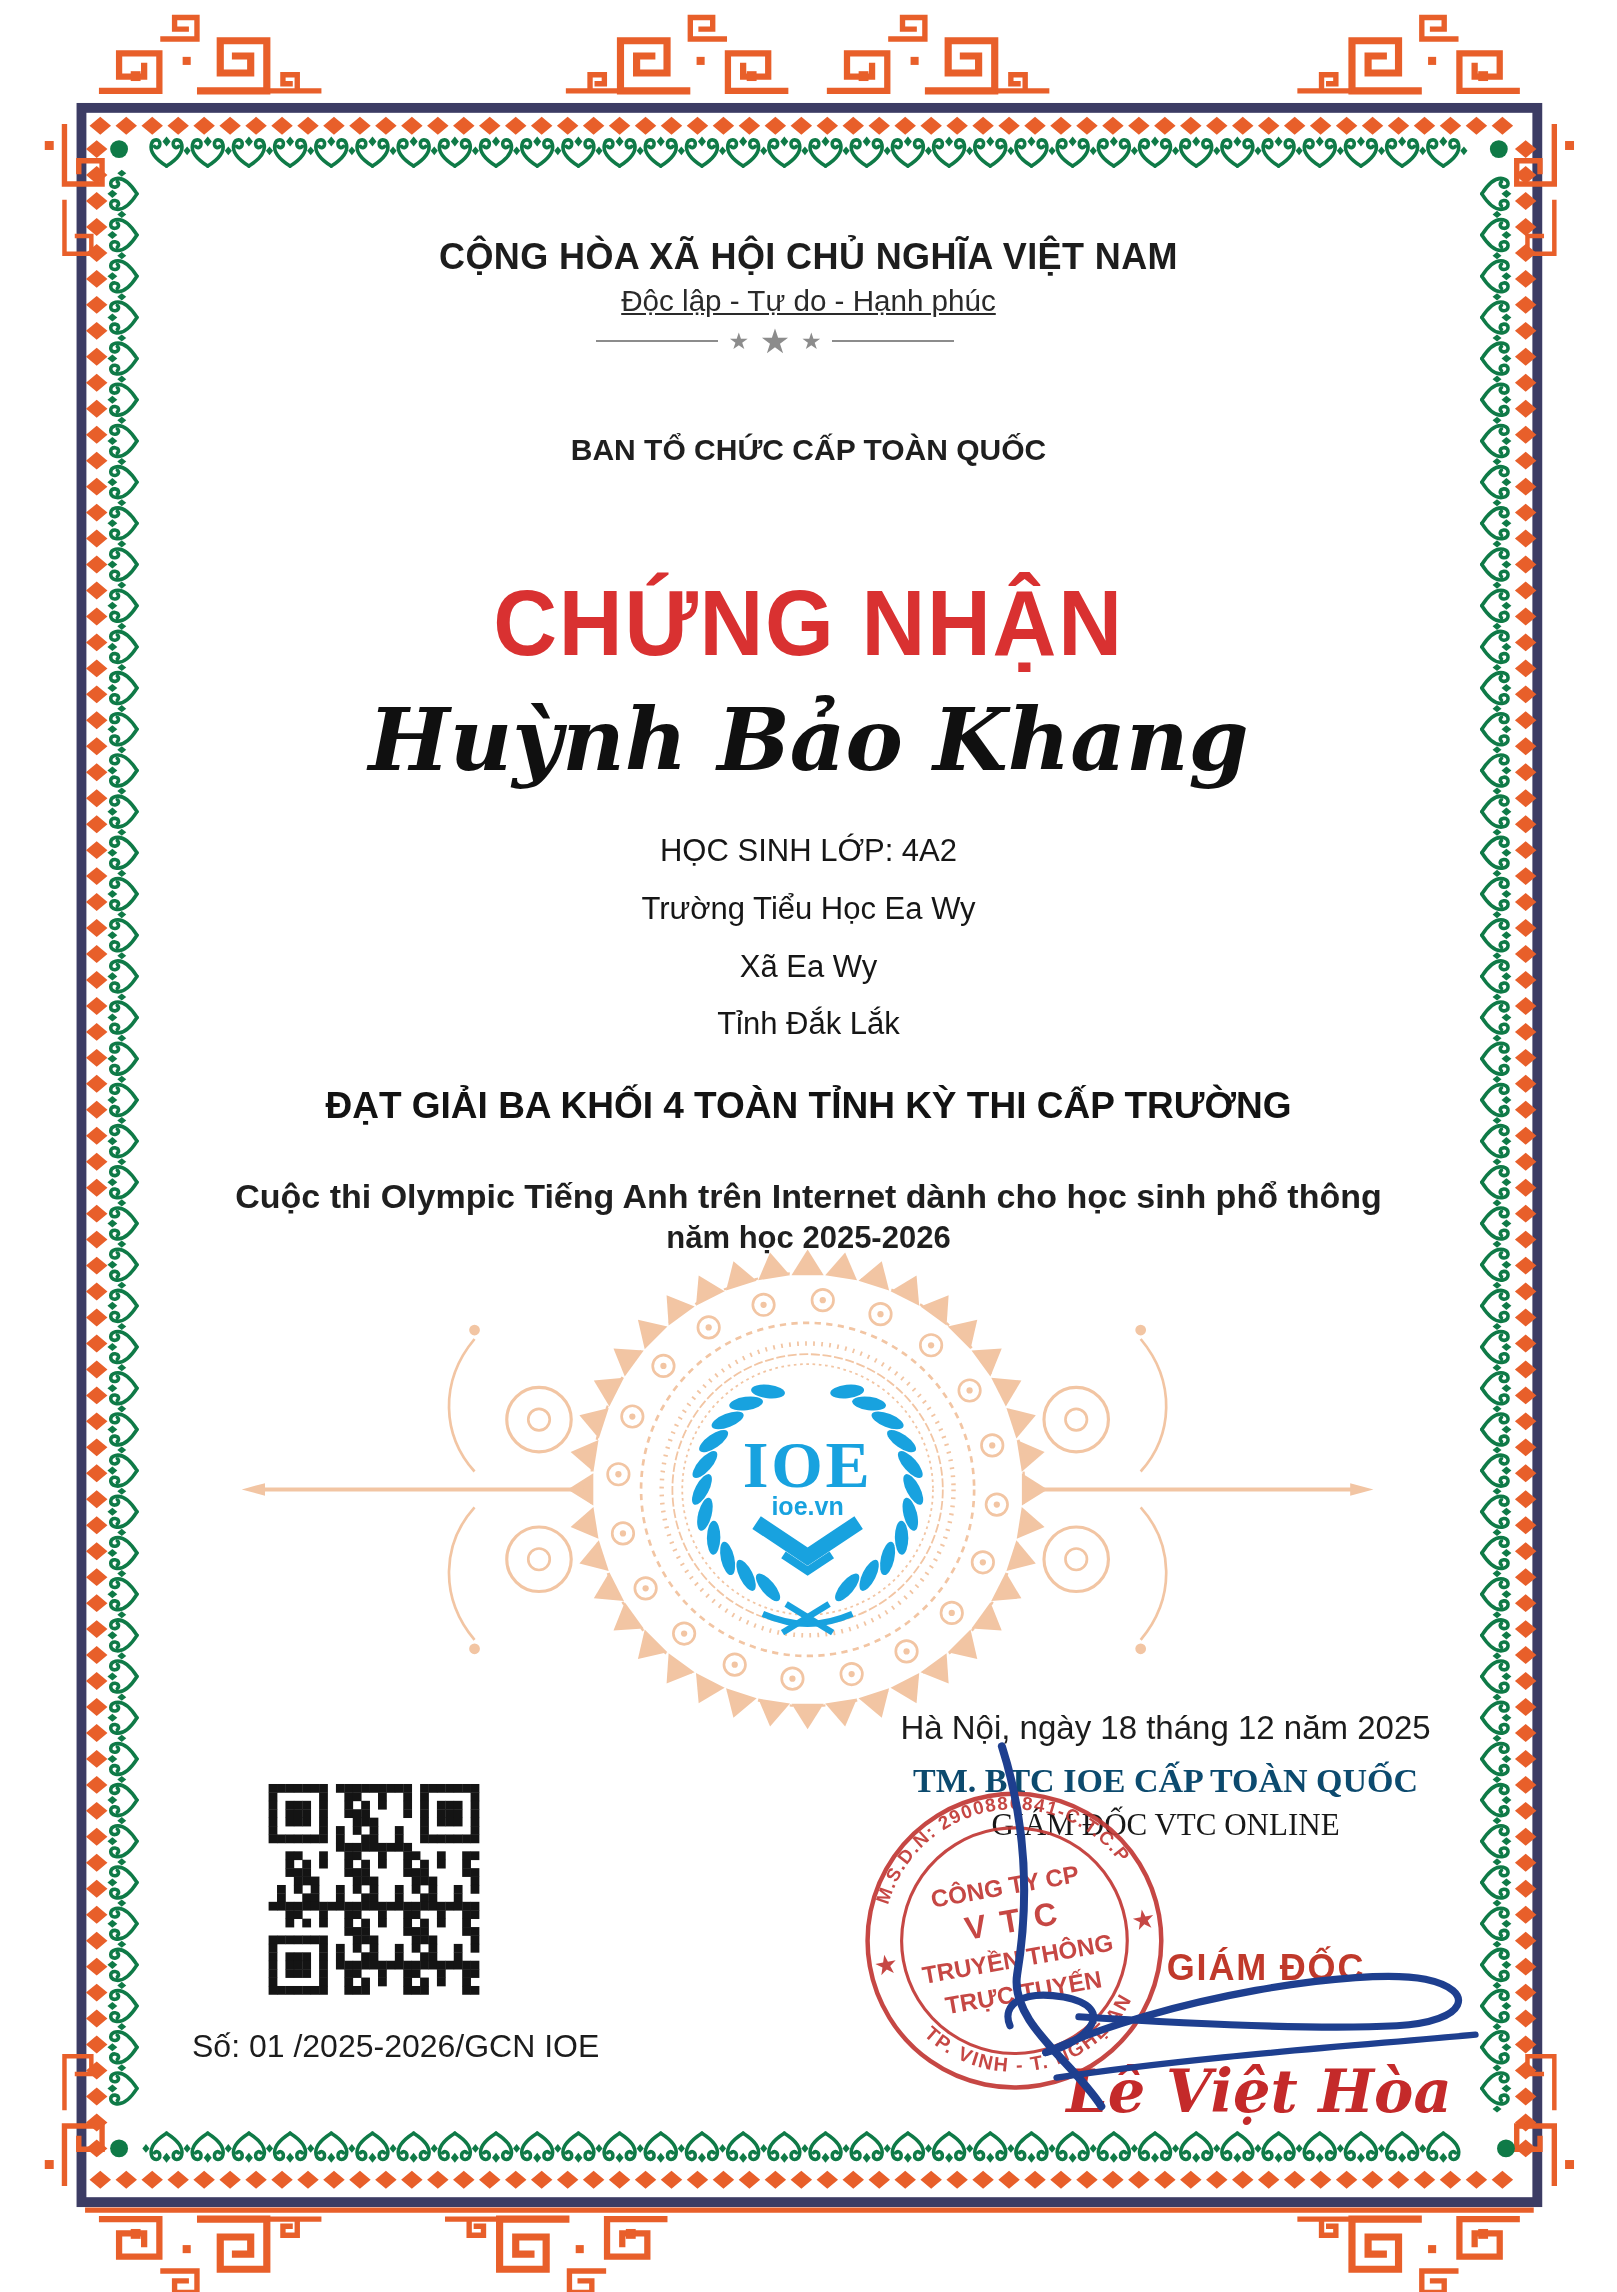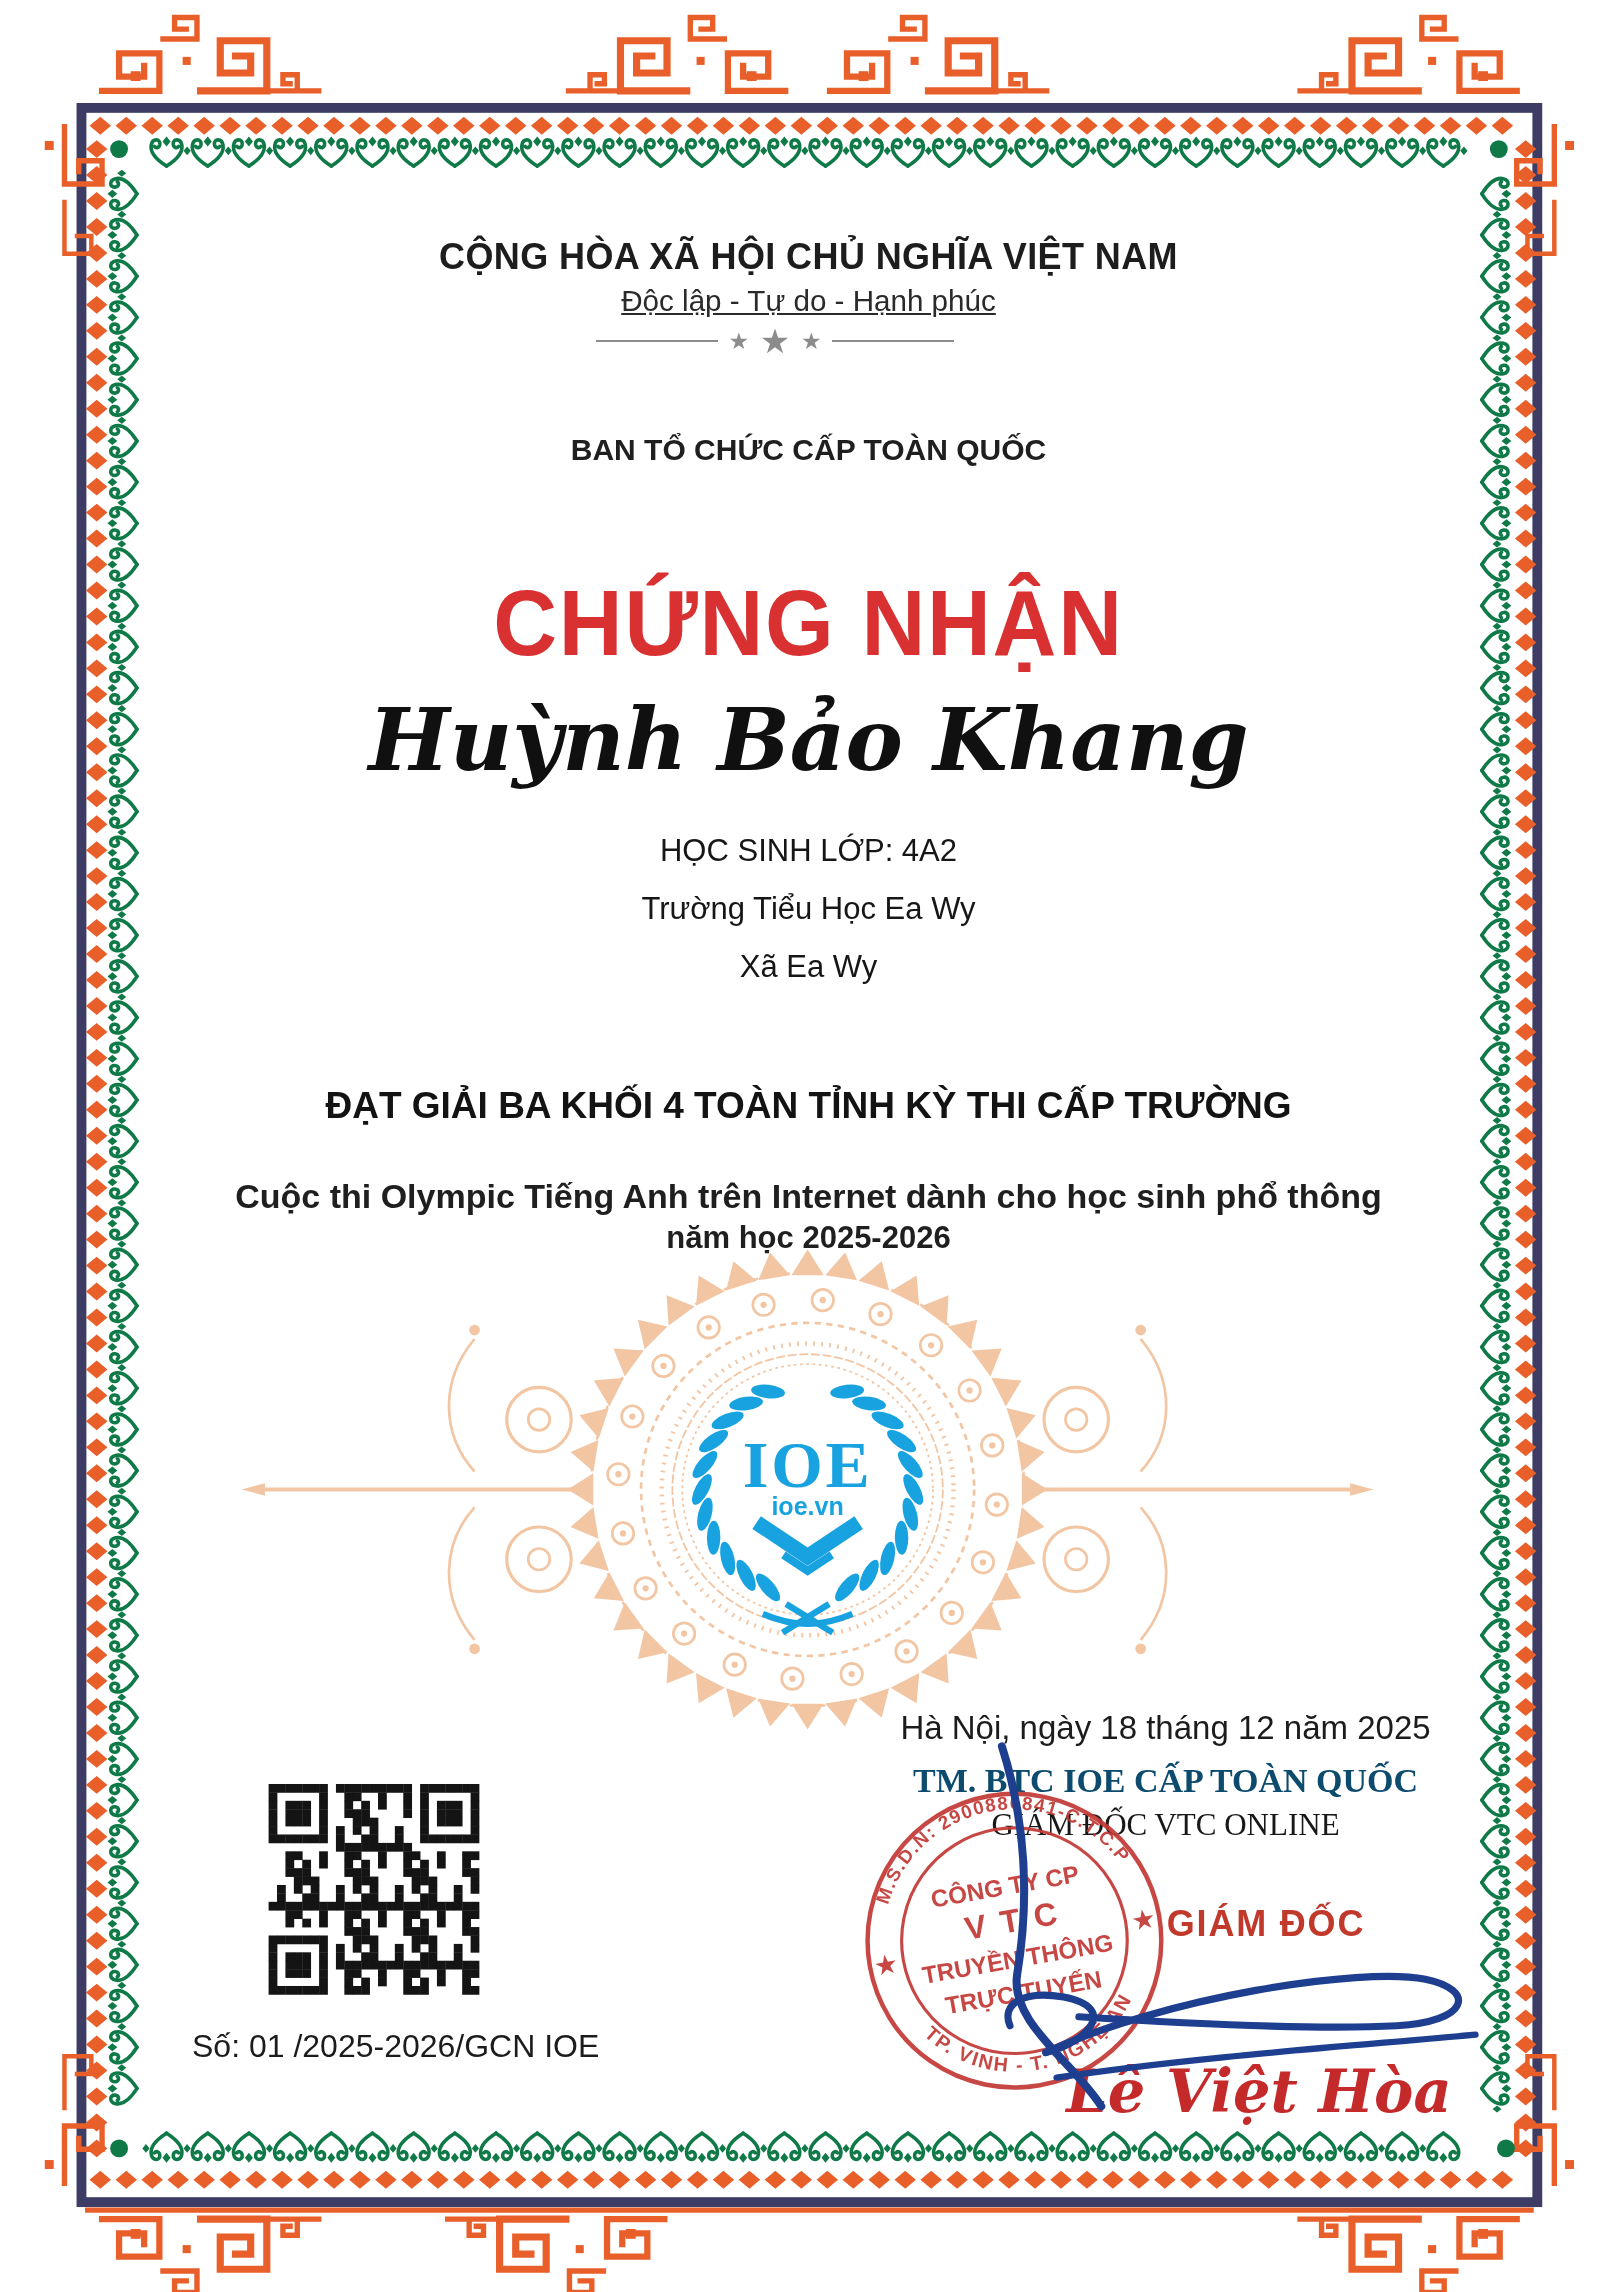--- a/index.html
+++ b/index.html
@@ -23,21 +23,21 @@
   .commune-line{top:949px;}
   .province-line{top:1006px;}
   .award-line{top:1085px;font-weight:bold;font-size:37px;color:#131313;}
   .contest1{top:1177px;font-weight:bold;font-size:34px;}
   .contest2{top:1220px;font-weight:bold;font-size:31px;}
   .right-block{left:897px;width:537px;}
   .date-line{top:1709px;font-size:33px;color:#1c1c1c;}
   .tm-line{top:1761px;font-family:"Liberation Serif","DejaVu Serif",serif;font-weight:bold;font-size:34px;color:#0c4a6e;}
   .signer-title{top:1807px;font-family:"Liberation Serif","DejaVu Serif",serif;font-size:31px;color:#181818;}
   .serial-line{left:192px;top:2028px;width:716px;text-align:left;font-size:32px;color:#1c1c1c;position:absolute;}
-  .director-label{left:1062px;width:408px;top:1903px;font-weight:bold;font-size:36px;color:#C0392B;letter-spacing:1.8px;}
+  .director-label{left:1062px;width:408px;top:1947px;font-weight:bold;font-size:36px;color:#C0392B;letter-spacing:1.8px;}
   .signer-name{left:1026px;width:466px;top:2058px;font-family:"DejaVu Serif","Liberation Serif",serif;
                font-style:italic;font-weight:bold;font-size:59px;color:#C42A2A;}
   
   .o-f{fill:var(--orange);}
   .o-s{stroke:var(--orange);fill:none;stroke-linecap:square;}
   .g-f{fill:var(--green);}
   .g-s{stroke:var(--green);fill:none;stroke-linecap:round;}
   .navy-s{stroke:var(--navy);fill:none;}
   .peach-s{stroke:var(--peach);fill:none;}
   .peach-f{fill:var(--peach);}
@@ -1020,20 +1020,21 @@
   </div>
 
   <div class="txt org1">BAN TỔ CHỨC CẤP TOÀN QUỐC</div>
 
   <div class="txt cert-title">CHỨNG NHẬN</div>
   <div class="txt recipient">Huỳnh Bảo Khang</div>
 
   <div class="txt line35 class-line">HỌC SINH LỚP: 4A2</div>
   <div class="txt line35 school-line">Trường Tiểu Học Ea Wy</div>
   <div class="txt line35 commune-line">Xã Ea Wy</div>
+  <div class="txt line35 province-line">Tỉnh Đắk Lắk</div>
 
   <div class="txt award-line">ĐẠT GIẢI BA KHỐI 4 TOÀN TỈNH KỲ THI CẤP TRƯỜNG</div>
   <div class="txt contest1">Cuộc thi Olympic Tiếng Anh trên Internet dành cho học sinh phổ thông</div>
   <div class="txt contest2">năm học 2025-2026</div>
 
   <div class="txt right-block date-line">Hà Nội, ngày 18 tháng 12 năm 2025</div>
   <div class="txt right-block tm-line">TM. BTC IOE CẤP TOÀN QUỐC</div>
   <div class="txt right-block signer-title">GIÁM ĐỐC VTC ONLINE</div>
 
   <div class="serial-line">Số: 01 /2025-2026/GCN IOE</div>

